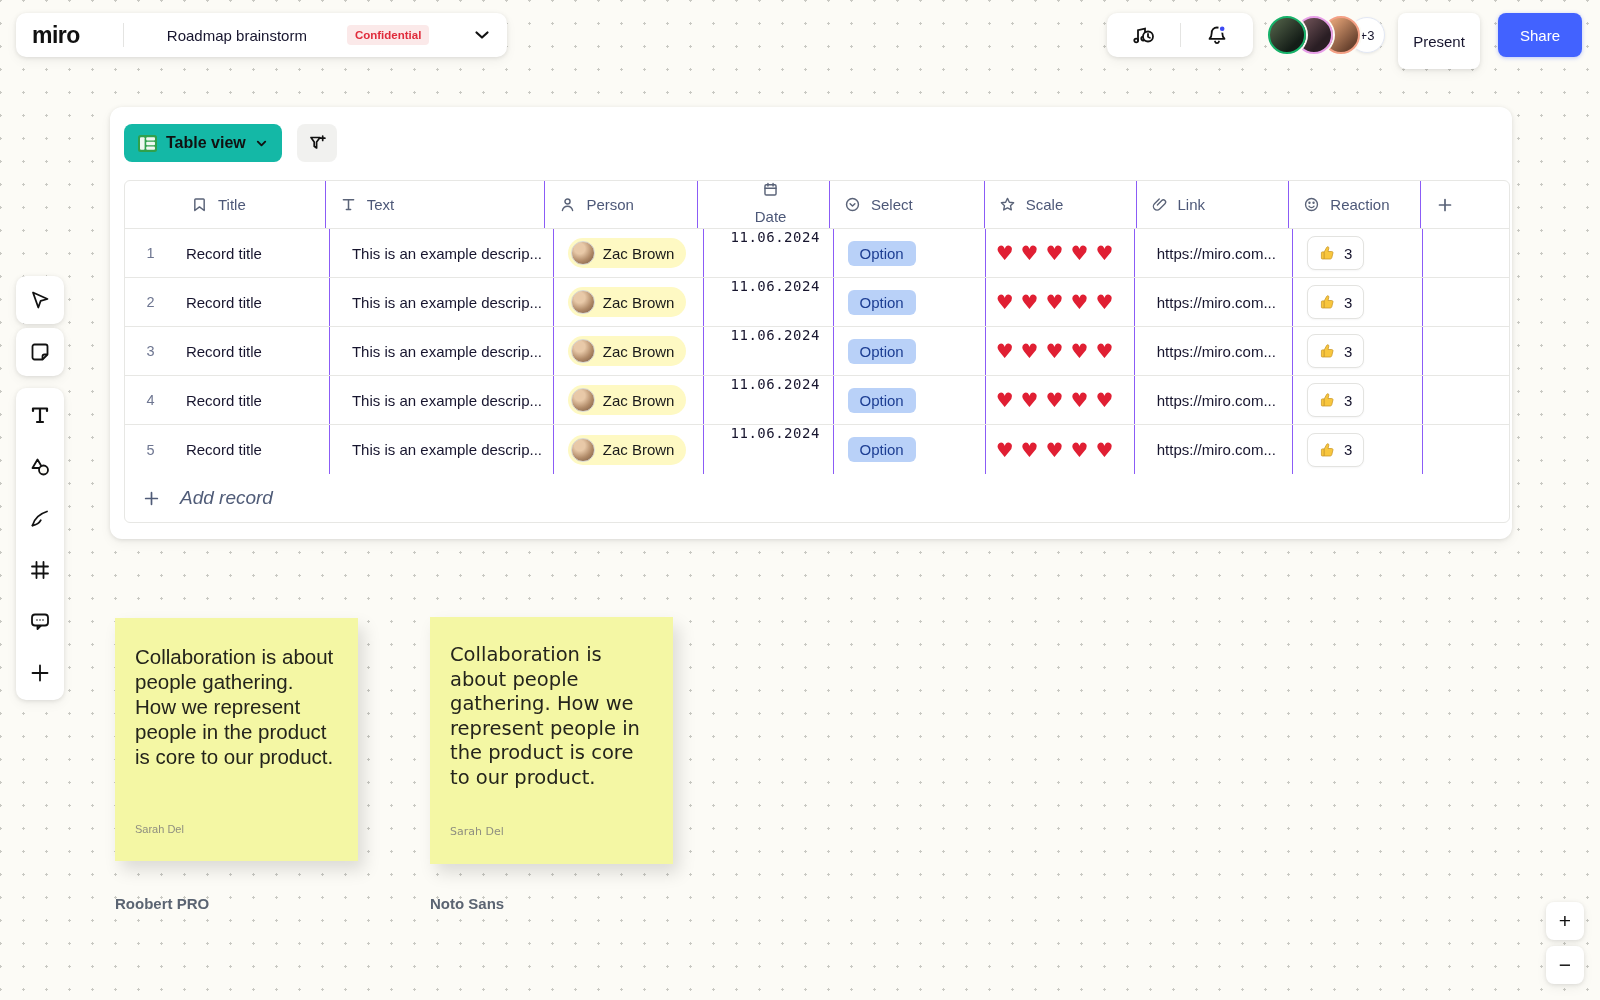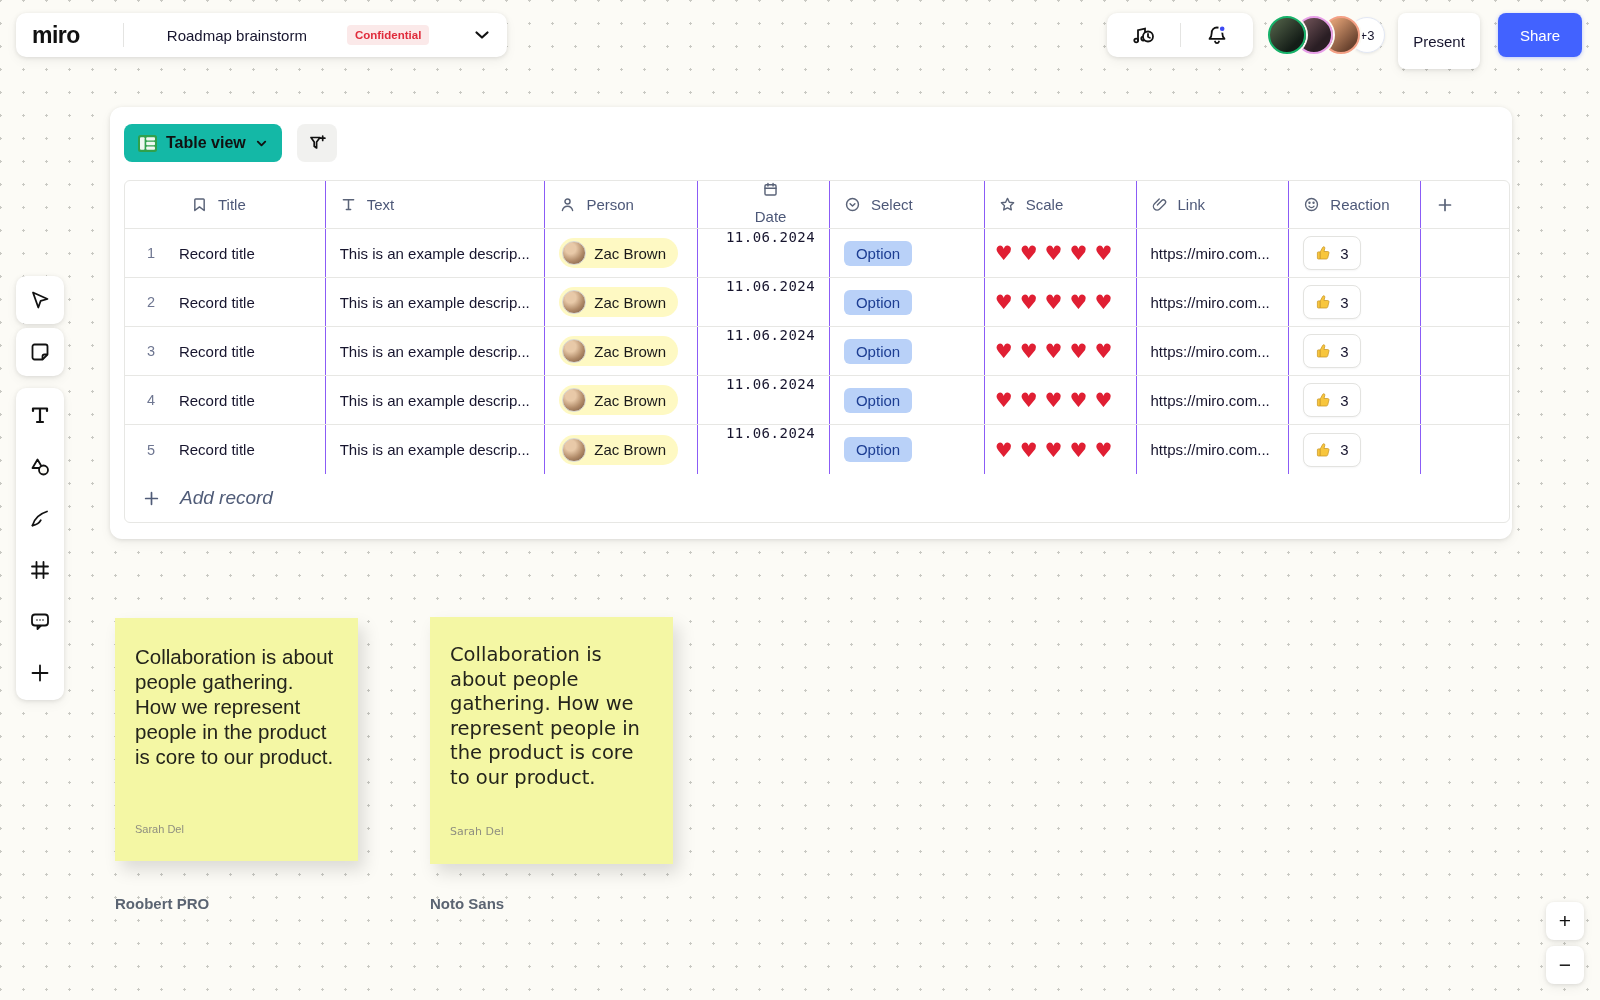--- a/index.html
+++ b/index.html
@@ -52,21 +52,21 @@
   .w-title{ width:149px; padding-left:2px; }
   .w-titlehead{ width:201px; padding-left:66px; }
   .w-text{ width:220px; } .w-person{ width:153px; } .w-date{ width:132px;flex-direction:column; }
   .w-select{ width:155px; } .w-scale{ width:152px; padding-left:10px; } .w-link{ width:153px; }
   .w-react{ width:132px; } .w-add{ width:88px; padding-left:16px; }
   .thead { height:48px; }
   .thead .cell { gap:10px; color:#4D5878; font-size:15px; }
   .thead svg { flex:none; }
   .tbody-row { height:49px; font-size:15px; }
   .rownum { color:#6E7691; font-size:14.5px; }
-  .cell-text { color:#17152E; }
+  .cell-text { color:#17152E;margin-left:8px; }
   .person-pill { display:flex; align-items:center; gap:8px; background:#fef9c3; border-radius:16px; padding:3px 12px 3px 3px; height:30px; }
   .person-av { width:24px; height:24px; border-radius:50%; background:radial-gradient(circle at 35% 30%, #e8c9a8 25%, #b08a68 60%, #71523c); border:1px solid #d8d8d5; }
   .date-txt { font-family:"DejaVu Sans Mono", monospace; font-size:14px; letter-spacing:.5px; color:#17152E; }
   .option-chip { background:#B9D1F8; color:#1D3E93; font-size:15px; padding:4px 12px; border-radius:6px; }
   .heart { color:#E01F33; font-size:20px; margin-right:7px; font-family:"DejaVu Sans", sans-serif; line-height:1; }
   .react-chip { display:flex; align-items:center; gap:7px; border:1px solid #E3E3E0; border-radius:8px; height:34px; padding:0 11px; background:#fff; box-shadow:0 1px 2px rgba(0,0,0,.04); font-size:15px; color:#17152E; cursor:pointer; }
   .addrow { height:48px; display:flex; align-items:center; color:#505C78; font-size:19px; cursor:pointer;font-style:italic; }
   .addrow .plus { width:52px; display:flex; justify-content:center; }
   .addrow .lbl { padding-left:3px; }
 

